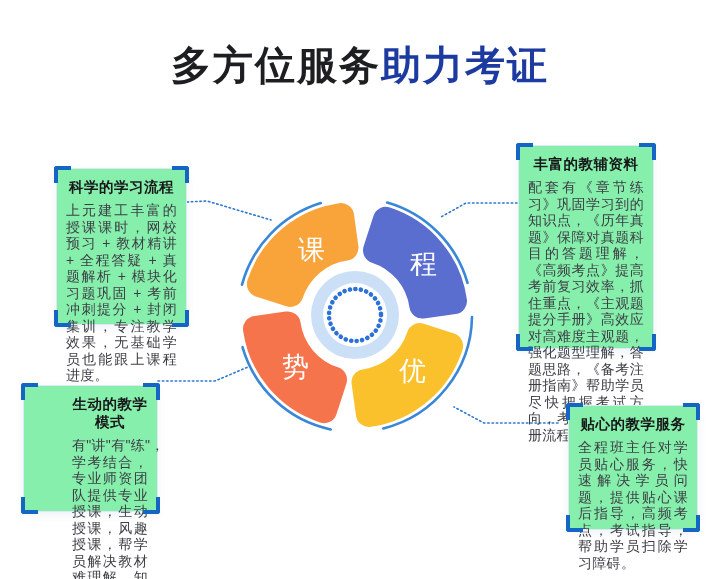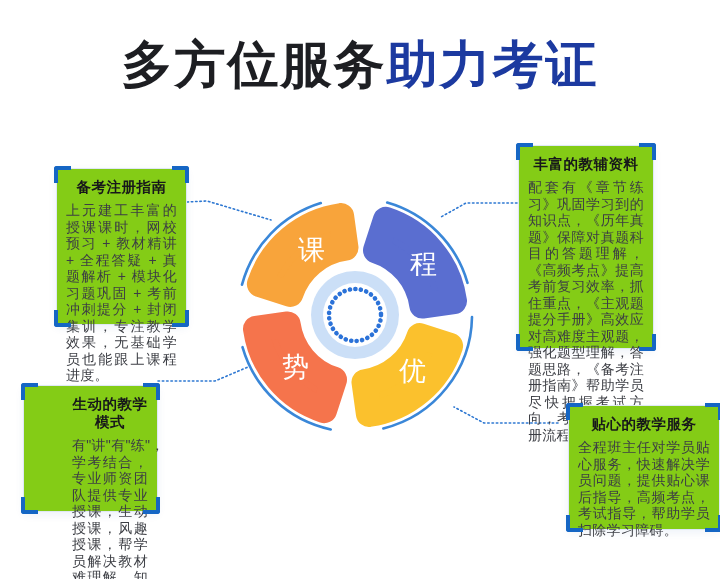--- a/index.html
+++ b/index.html
@@ -8,37 +8,37 @@
     width:720px;height:579px;
     background:#ffffff;
     overflow:hidden;
     font-family:"Liberation Sans","DejaVu Sans",sans-serif;
     margin:0 auto;
   }
   
   .page-title{
     position:absolute;top:42px;left:0;width:720px;
     text-align:center;
-    font-size:51px;line-height:46px;font-weight:800;
+    font-size:40px;line-height:46px;font-weight:800;
     letter-spacing:2px;
     color:#1d1e22;
     margin:0;
   }
   .page-title .hl{color:#1c3aa0;}
   
   .diagram{position:absolute;left:0;top:0;width:720px;height:579px;}
   .petal-label{
     font-family:"Liberation Sans","DejaVu Sans",sans-serif;
     font-size:27px;font-weight:500;fill:#ffffff;
     text-anchor:middle;dominant-baseline:central;letter-spacing:1px;
   }
   
   .card{
     position:absolute;box-sizing:border-box;
-    background:#84cc16;
+    background:#86efac;
     border:1px solid #dfe8f5;
     border-radius:4px;
     box-shadow:0 3px 9px rgba(40,90,170,.08);
     padding:7px 9px 5px;
   }
   .card h3{
     margin:2px 0 6px;
     font-size:14.5px;line-height:18px;
     text-align:center;font-weight:700;
     color:#17181a;letter-spacing:.5px;
@@ -46,21 +46,21 @@
   .card p{
     margin:0;
     font-size:14px;line-height:16.5px;
     color:#3c3e44;
     text-align:justify;text-justify:inter-character;
     letter-spacing:.3px;
   }
   .card-tl{left:56px;top:168px;width:131px;height:157px;}
   .card-tr{left:518px;top:145px;width:136px;height:204px;}
   .card-bl{left:23px;top:385px;width:135px;height:127px;padding-left:48px;}
-  .card-br{left:568px;top:405px;width:152px;height:125px;}
+  .card-br{left:568px;top:405px;width:130px;height:125px;}
   
   .bk{position:absolute;width:13px;height:13px;pointer-events:none;}
   .bk-tl{top:-3px;left:-3px;border-top:4px solid #1566c4;border-left:4px solid #1566c4;border-top-left-radius:3px;}
   .bk-tr{top:-3px;right:-3px;border-top:4px solid #1566c4;border-right:4px solid #1566c4;border-top-right-radius:3px;}
   .bk-bl{bottom:-3px;left:-3px;border-bottom:4px solid #1566c4;border-left:4px solid #1566c4;border-bottom-left-radius:3px;}
   .bk-br{bottom:-3px;right:-3px;border-bottom:4px solid #1566c4;border-right:4px solid #1566c4;border-bottom-right-radius:3px;}
 </style>
 </head>
 <body>
 
@@ -99,21 +99,21 @@
     <text class="petal-label" x="424" y="264">程</text>
     <text class="petal-label" x="413" y="371">优</text>
     <text class="petal-label" x="296" y="367">势</text>
   </svg>
 
   <div class="card card-tl">
     <i class="bk bk-tl"></i>
     <i class="bk bk-tr"></i>
     <i class="bk bk-bl"></i>
     <i class="bk bk-br"></i>
-    <h3>备考注册指南</h3>
+    <h3>科学的学习流程</h3>
     <p>上元建工丰富的授课课时，网校预习 + 教材精讲 + 全程答疑 + 真题解析 + 模块化习题巩固 + 考前冲刺提分 + 封闭集训，专注教学效果，无基础学员也能跟上课程进度。</p>
   </div>
 
   <div class="card card-tr">
     <i class="bk bk-tl"></i>
     <i class="bk bk-tr"></i>
     <i class="bk bk-bl"></i>
     <i class="bk bk-br"></i>
     <h3>丰富的教辅资料</h3>
     <p>配套有《章节练习》巩固学习到的知识点，《历年真题》保障对真题科目的答题理解，《高频考点》提高考前复习效率，抓住重点，《主观题提分手册》高效应对高难度主观题，强化题型理解，答题思路，《备考注册指南》帮助学员尽快把握考试方向，考务内容，注册流程。</p>

